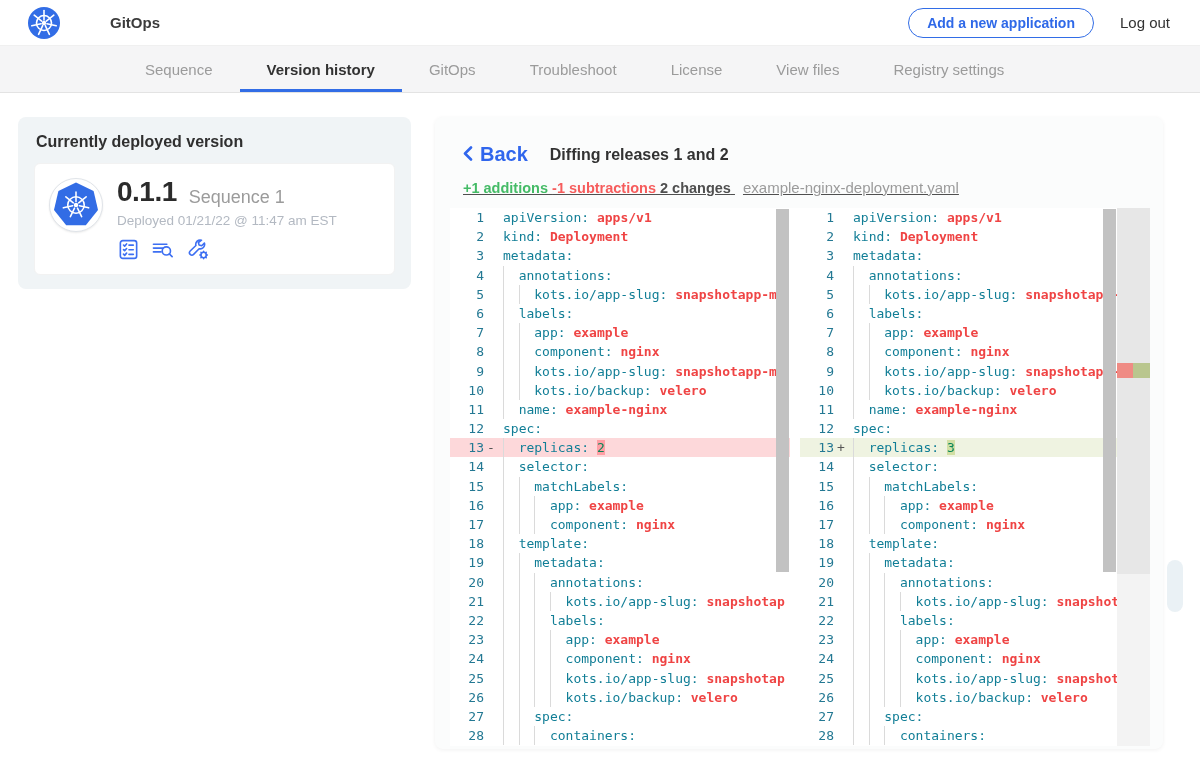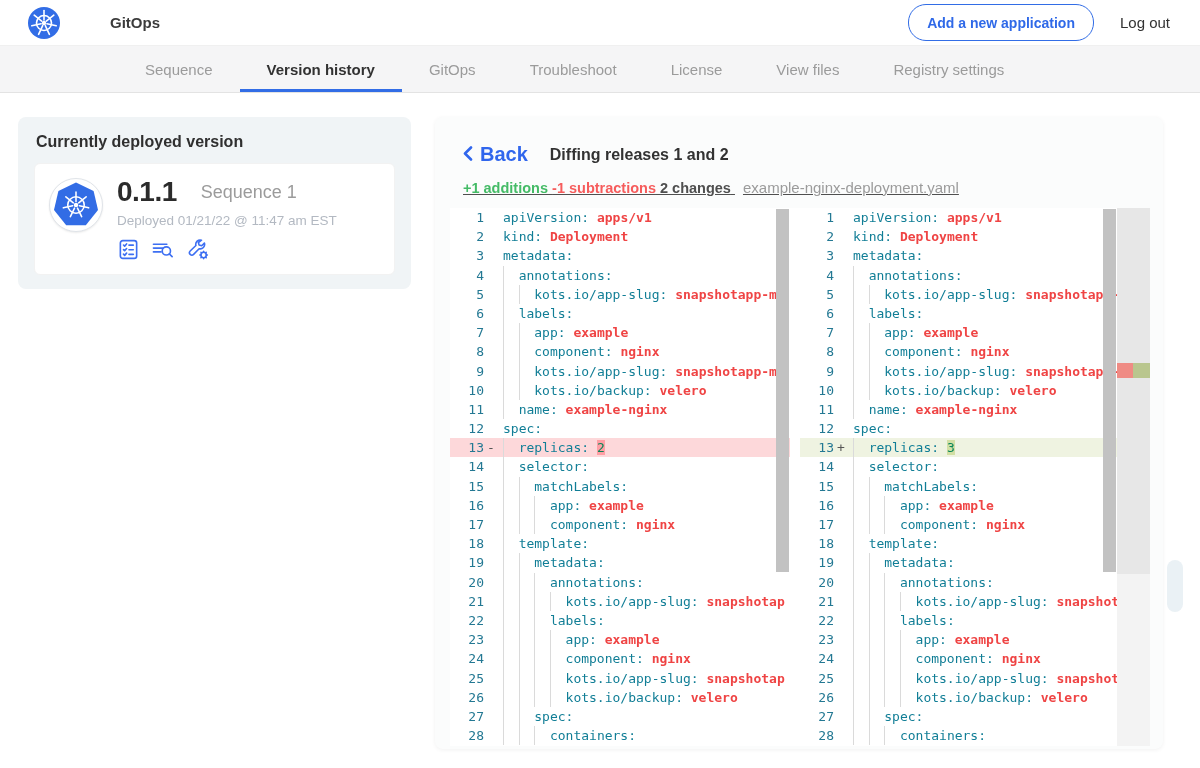--- a/index.html
+++ b/index.html
@@ -10,40 +10,40 @@
   
   .topnav { position:absolute; top:0; left:0; width:1200px; height:46px;
     background:#fff; display:flex; align-items:center; border-bottom:1px solid #f0f0f0; z-index:5; }
   .brand { margin-left:28px; width:32px; height:32px; flex:none; }
   .topnav-tabs { display:flex; height:46px; margin-left:26px; }
   .top-tab { height:46px; display:flex; align-items:center; padding:0 24px;
     font-size:15px; font-weight:700; color:#3b3b3b; cursor:pointer; border-bottom:3px solid transparent; padding-top:3px; }
   .top-tab.active { border-bottom-color:#326de6; }
   .topnav-right { margin-left:auto; display:flex; align-items:center; gap:26px; margin-right:30px; }
   .add-app-btn { border:1px solid #326de6; color:#2f69e8; background:#fff; border-radius:18px;
-    height:37px; padding:0 18px; font-size:14px; font-weight:700; cursor:pointer; font-family:inherit; }
+    height:30px; padding:0 18px; font-size:14px; font-weight:700; cursor:pointer; font-family:inherit; }
   .logout { font-size:15px; color:#323232; cursor:pointer; }
 
   
   .subnav { position:absolute; top:46px; left:0; width:1200px; height:47px; background:#f5f5f6;
     border-bottom:1px solid #e3e3e3; display:flex; align-items:stretch; padding-left:118px; z-index:4; }
   .subnav-item { display:flex; align-items:center; padding:0 27px; font-size:15px; color:#9b9b9b;
     cursor:pointer; border-bottom:3px solid transparent; padding-top:3px; }
   .subnav-item.active { color:#323232; font-weight:700; border-bottom-color:#326de6; }
 
   
   .deployed-card { position:absolute; left:18px; top:117px; width:393px; height:172px;
     background:#f0f4f6; border-radius:8px; }
   .deployed-title { font-size:16px; font-weight:700; color:#2f2f2f; padding:16px 18px 12px 18px; }
   .deployed-inner { margin:0 16px; background:#fff; border-radius:6px; border:1px solid #f2f2f2;
     padding:12px 14px; height:112px; display:flex; }
   .k8s-badge { width:54px; height:54px; border-radius:50%; background:#fff;
     border:1px solid #e0e4e9; box-shadow:0 1px 2px rgba(0,0,0,.08); flex:none; margin-top:2px; }
   .deployed-meta { margin-left:14px; }
-  .version-row { display:flex; align-items:center; gap:24px; }
+  .version-row { display:flex; align-items:flex-end; gap:12px; }
   .version-number { font-size:28px; font-weight:800; letter-spacing:-.5px; color:#2b2b2b; }
   .sequence { font-size:18px; color:#9b9b9b; }
   .deployed-date { font-size:13.5px; color:#b3b9c2; margin-top:5px; }
   .card-icons { display:flex; gap:10px; margin-top:9px; align-items:center; }
   .card-icons svg { cursor:pointer; }
 
   
   .diff-card { position:absolute; left:435px; top:117px; width:728px; height:632px;
     background:#fbfcfc; border-radius:8px; box-shadow:0 1px 4px rgba(0,0,0,.06); }
   .back-row { position:absolute; top:26px; left:28px; display:flex; align-items:center; }

